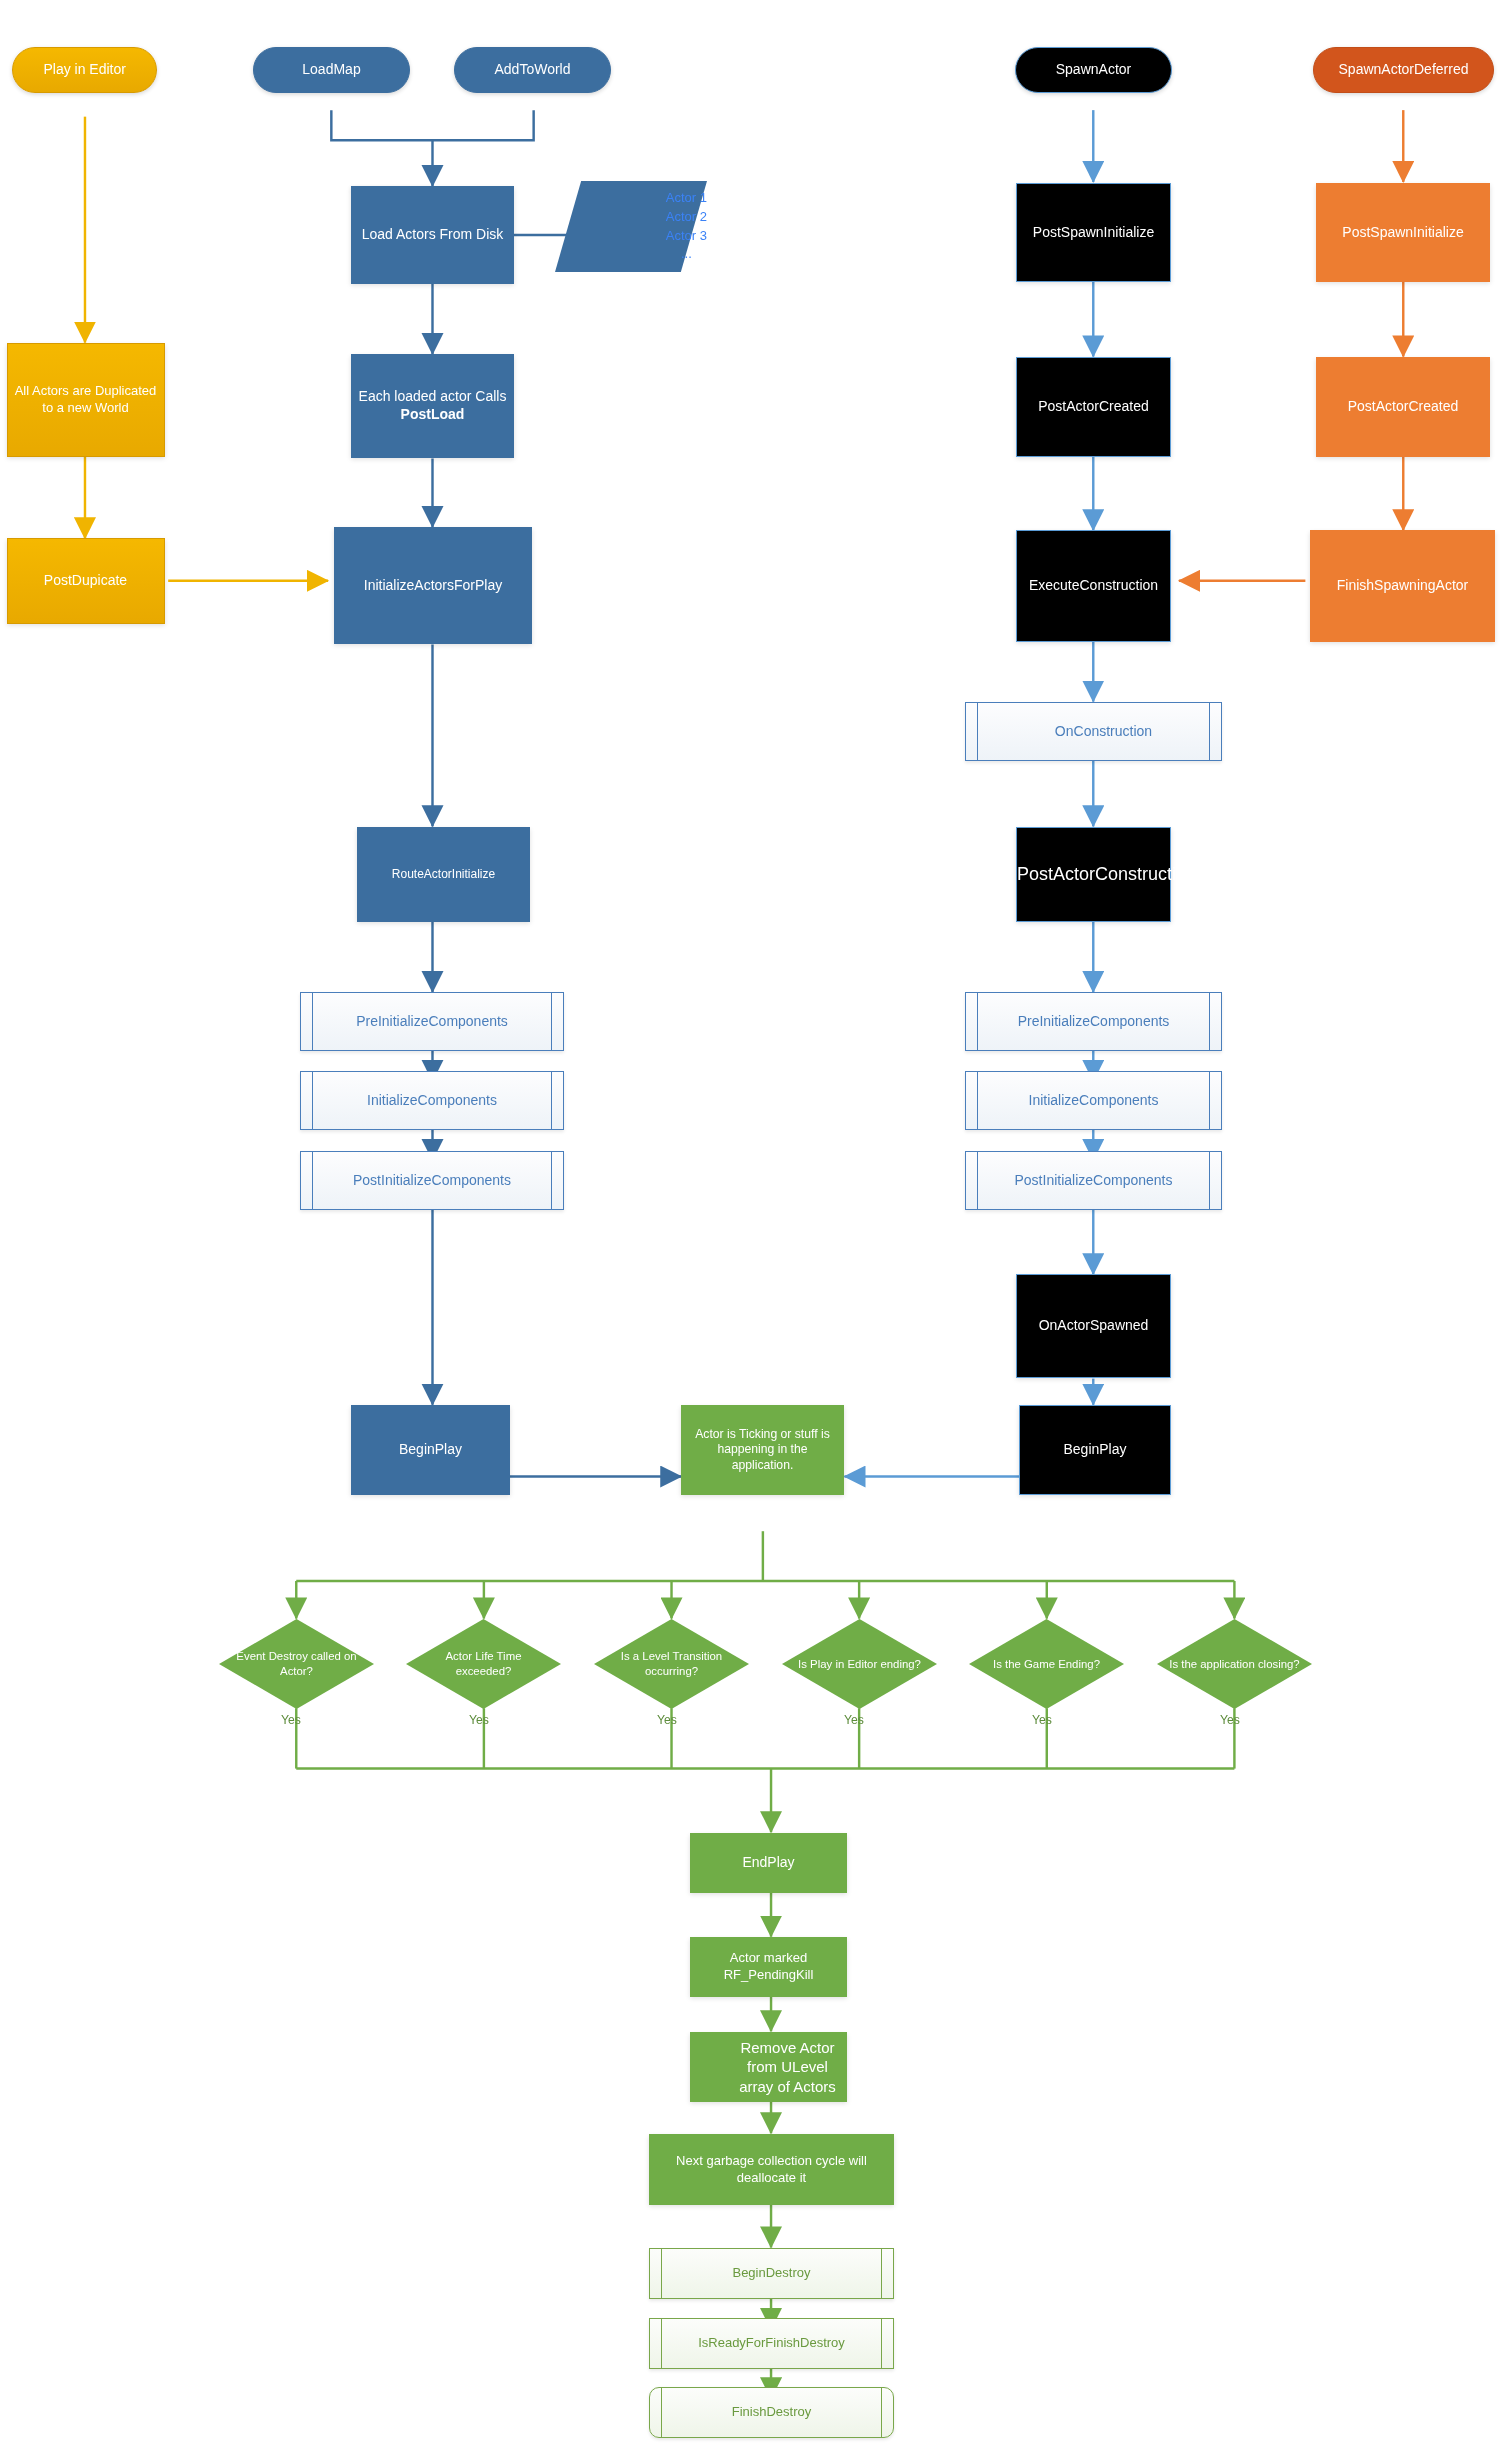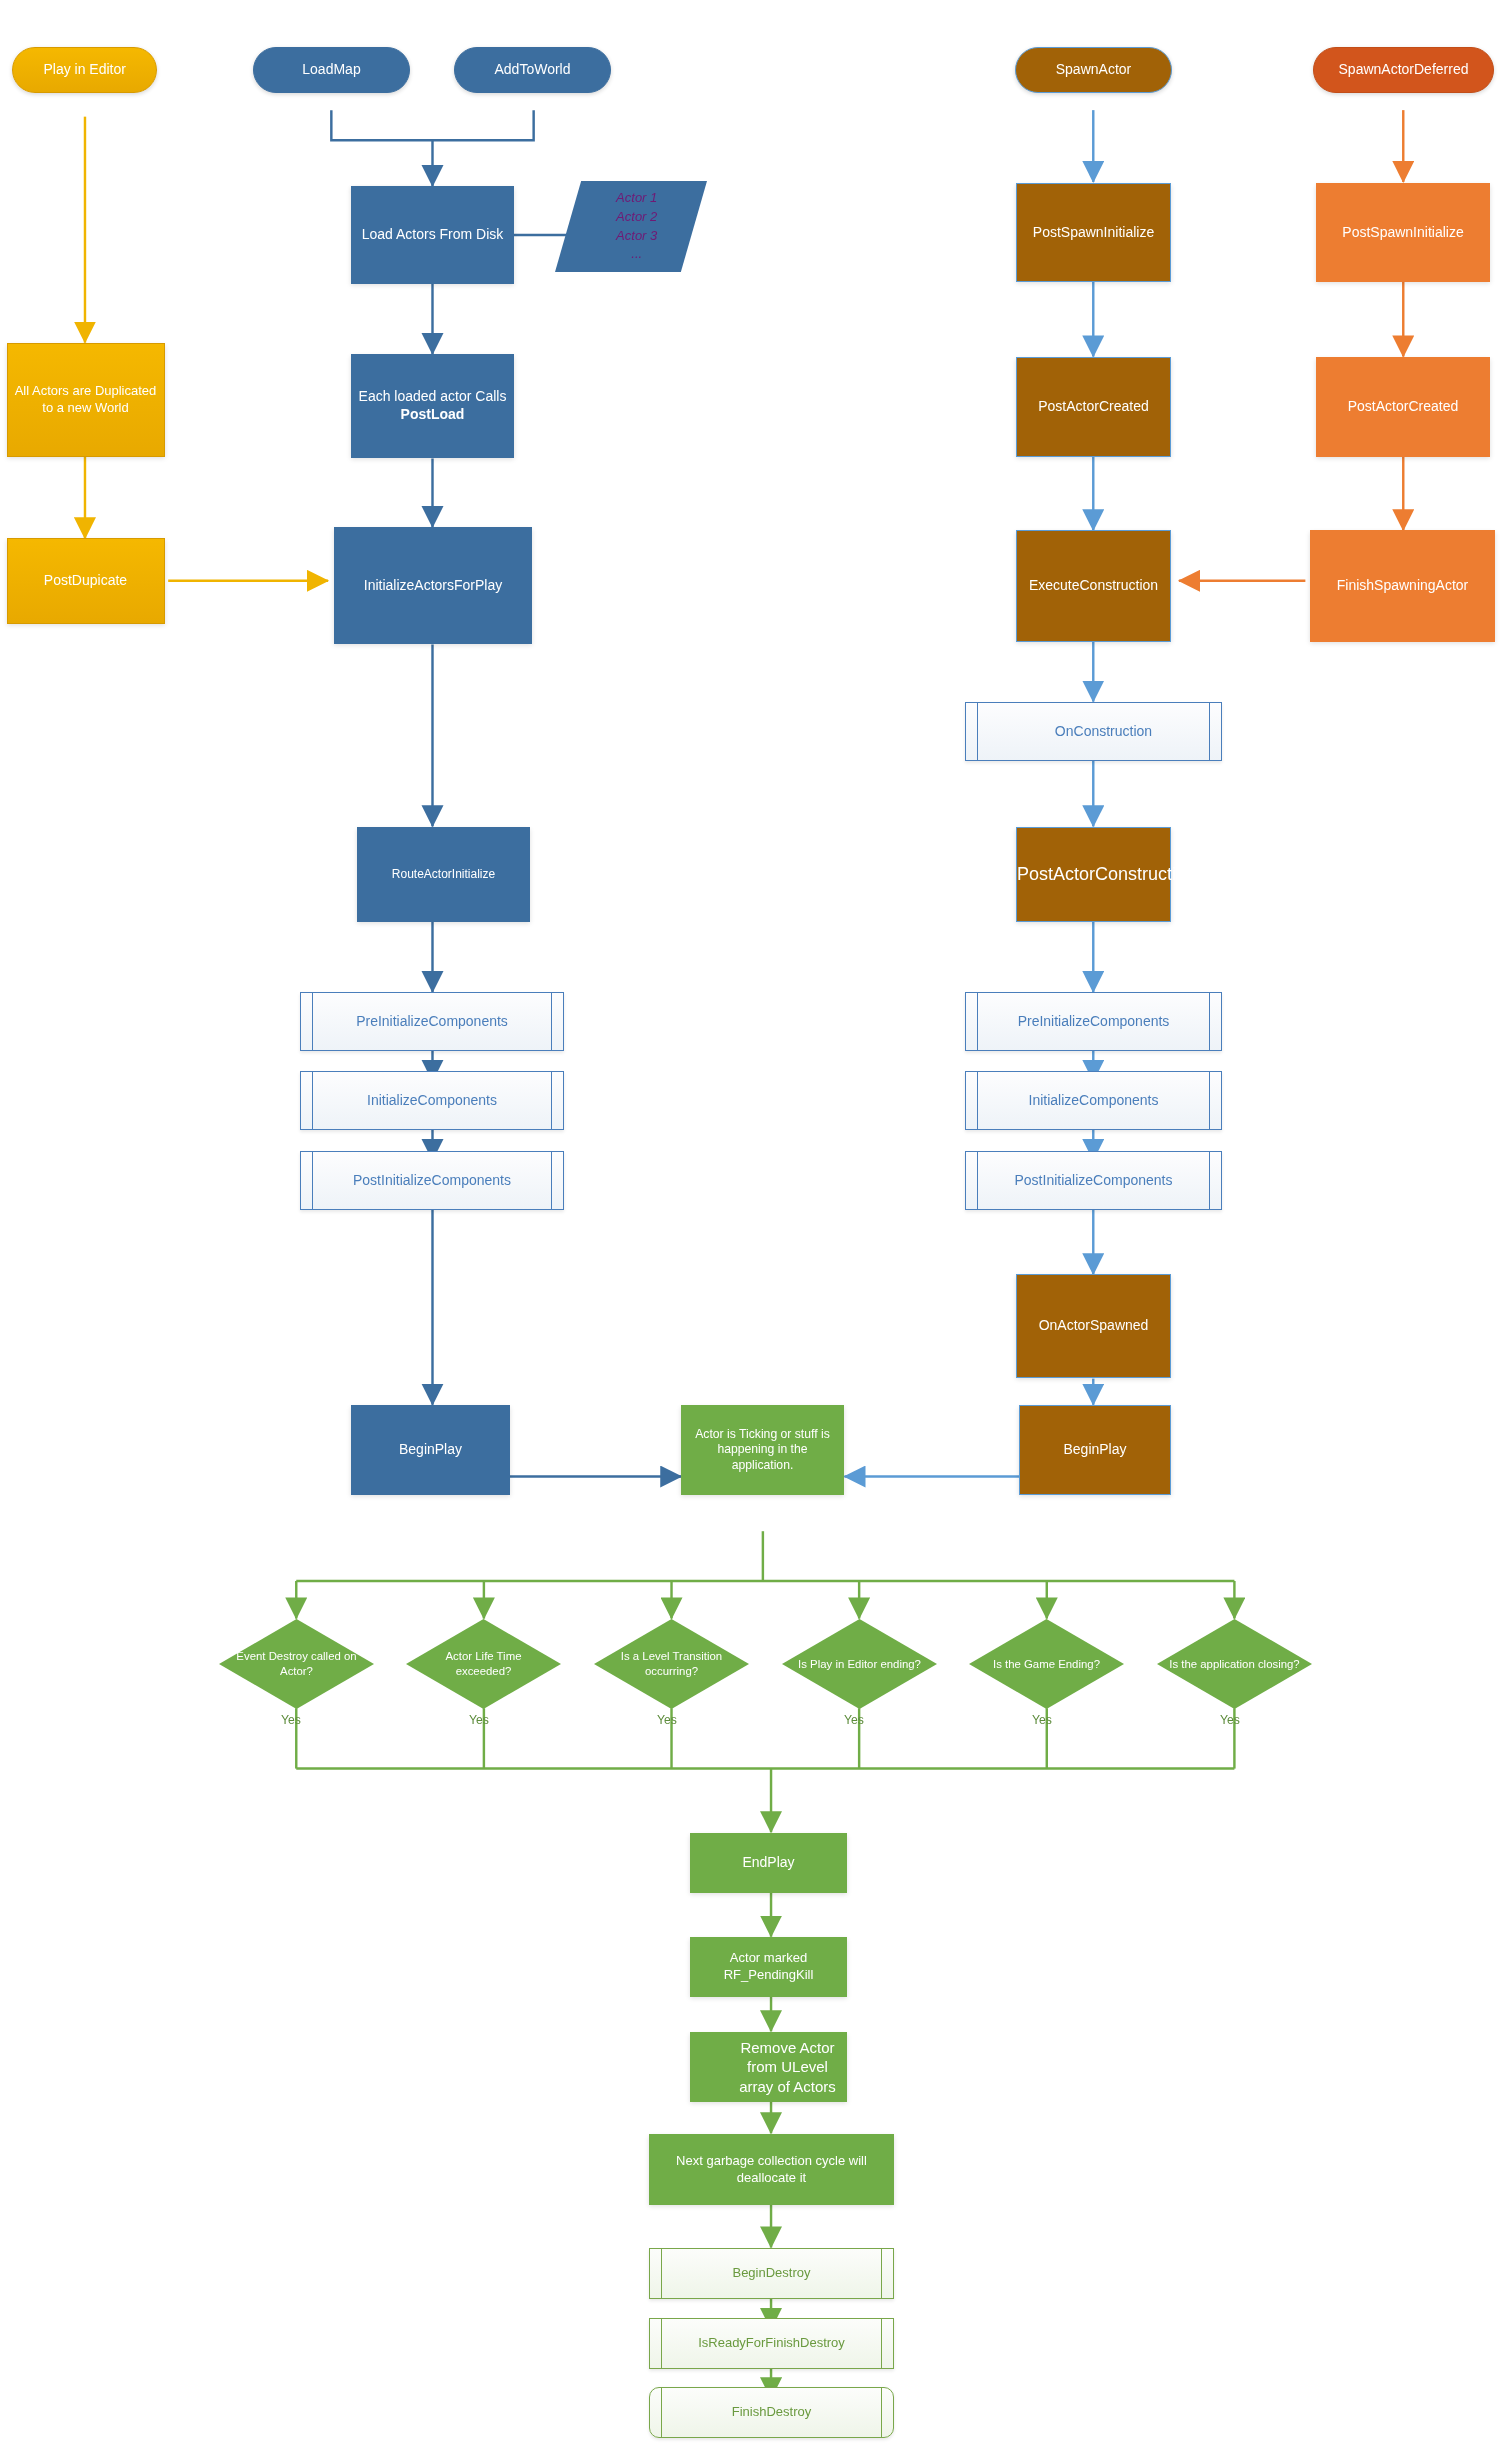--- a/index.html
+++ b/index.html
@@ -57,29 +57,29 @@
   }
   .dia-txt{
     position:absolute;left:10%;top:0;width:80%;height:100%;
     display:flex;align-items:center;justify-content:center;
     text-align:center;color:#ffffff;line-height:1.3;z-index:2;
   }
   .para{position:absolute;z-index:3;}
   .para-shape{position:absolute;left:0;top:0;width:100%;height:100%;}
   .para-txt{
     position:absolute;left:0;top:0;width:100%;height:100%;
-    display:flex;align-items:center;justify-content:center;
-    color:#701a75;text-align:center;line-height:1.45;z-index:2;
-    padding-left:11.4px;box-sizing:border-box;font-style:italic;
+    display:flex;align-items:center;justify-content:flex-end;
+    color:#3b82f6;text-align:center;line-height:1.45;z-index:2;
+    padding-left:11.4px;box-sizing:border-box;
   }
 
   
   .c-yellow{background:linear-gradient(180deg,#f5b800 0%,#e8a900 100%);border:0.8px solid #d79a00;}
   .c-dblue{background:#3c6e9f;border:0.8px solid #3c6e9f;}
-  .c-lblue{background:#a16207;border:0.8px solid #5b9bd5;}
+  .c-lblue{background:#000000;border:0.8px solid #5b9bd5;}
   .c-orange{background:#ed7d31;border:0.8px solid #ed7d31;}
   .c-orange-d{background:#d2551c;border:0.8px solid #c24e19;}
   .c-green{background:#70ad47;border:0.8px solid #70ad47;}
   .c-pred-blue{border:0.8px solid #4a7ebb;}
   .c-pred-blue .bar{border-left:0.8px solid #4a7ebb;}
   .c-pred-green{border:0.8px solid #79a74a;background:linear-gradient(180deg,#fcfdfb 0%,#eff5e9 100%);}
   .c-pred-green .bar{border-left:0.8px solid #79a74a;}
   .t-pred-blue{color:#4a7ebb;}
   .t-pred-green{color:#6a9a3f;}
 

